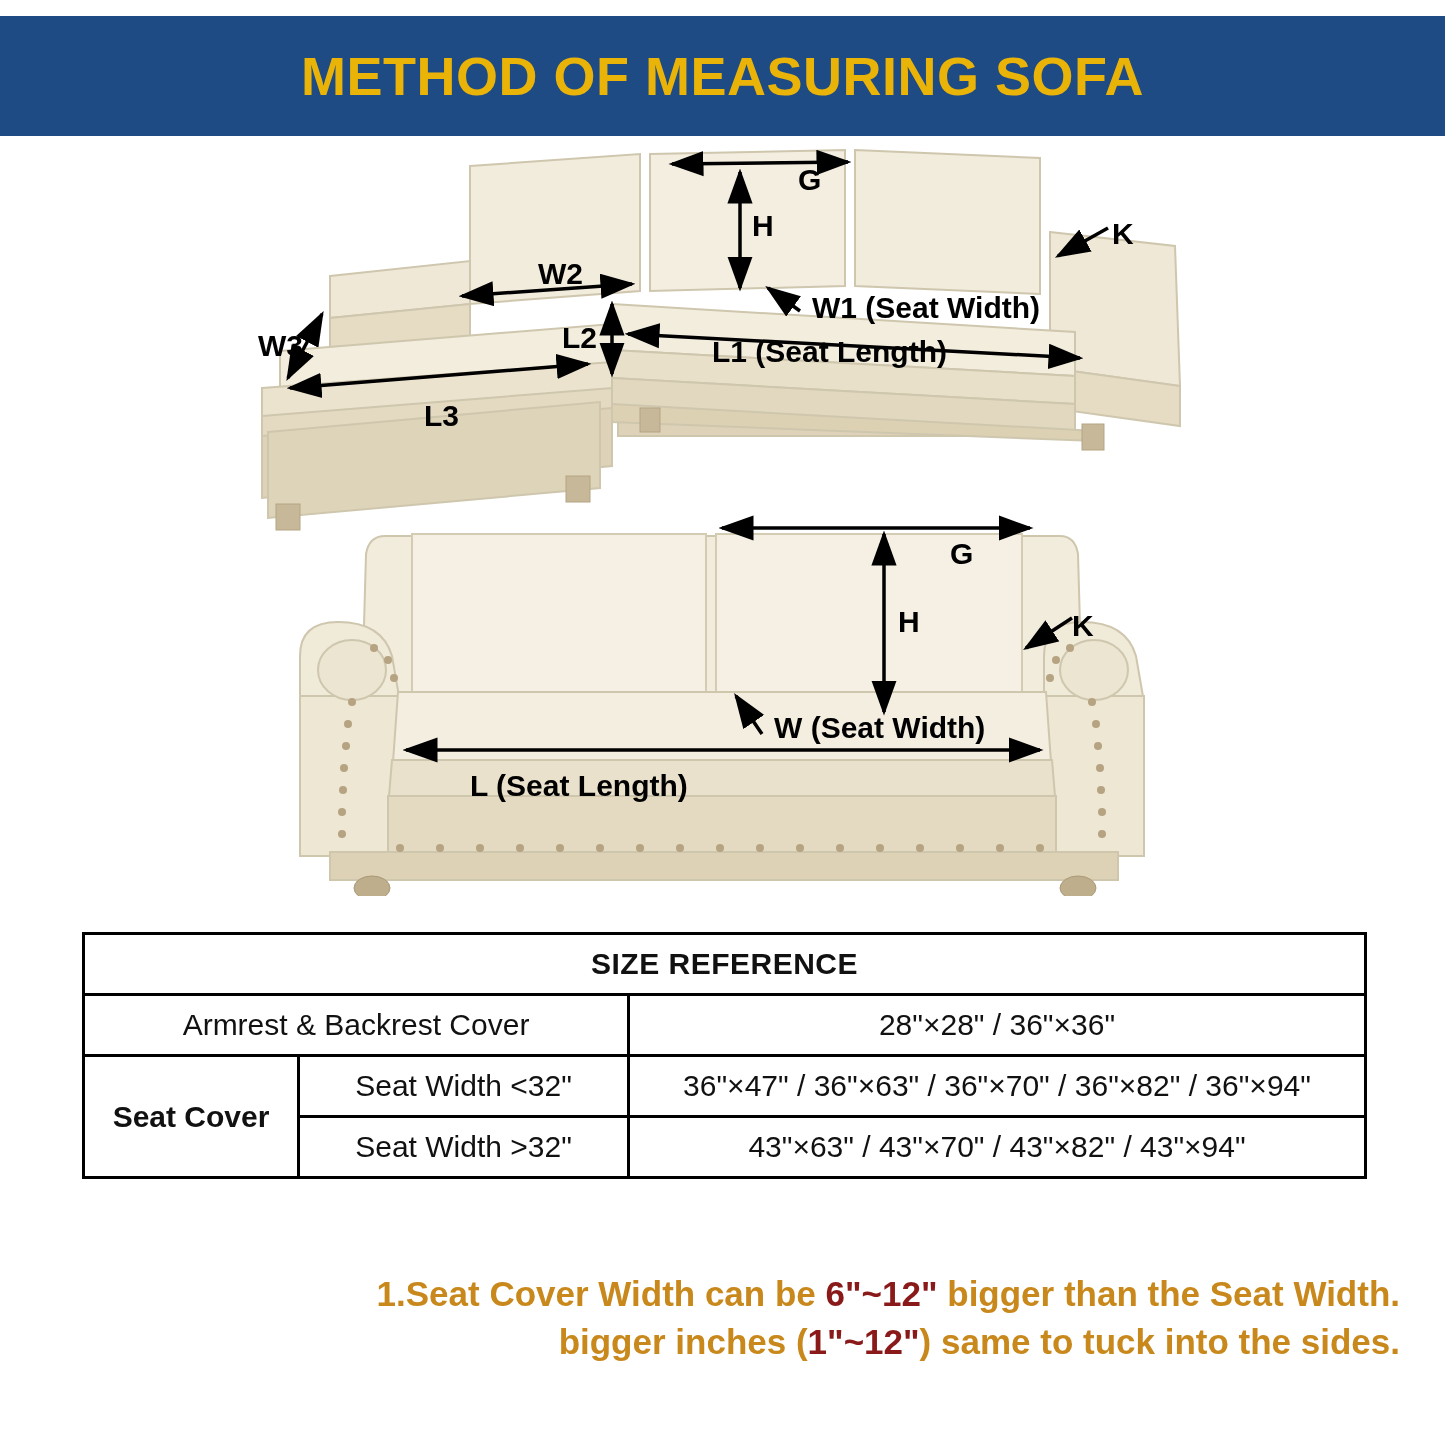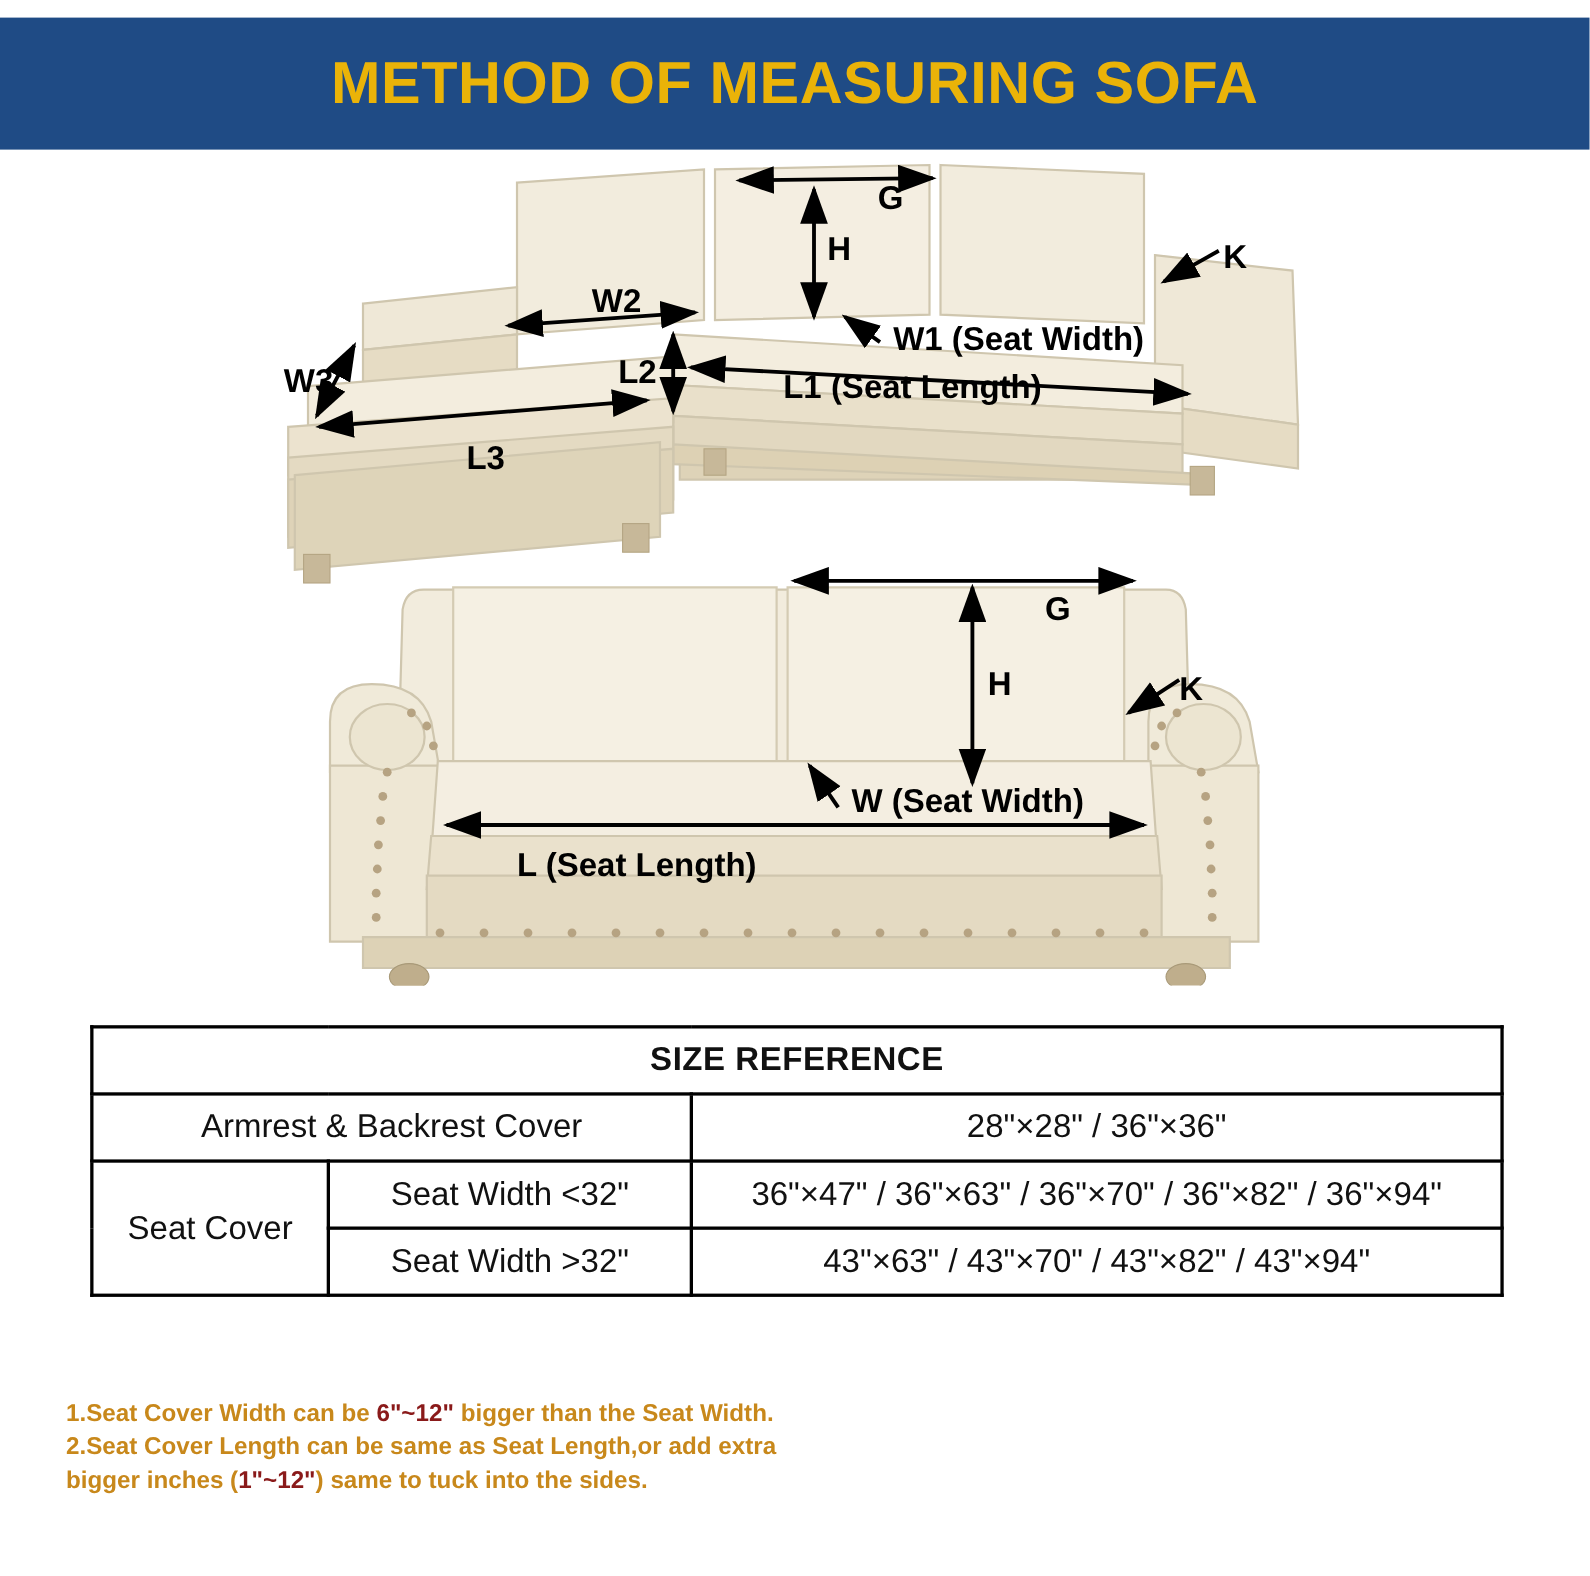--- a/index.html
+++ b/index.html
@@ -60,38 +60,39 @@
     letter-spacing: 0.5px;
   }
   td.row-head {
     font-size: 31px;
     font-weight: normal;
     margin-top: 16px;
   }
   td.seat-cover-label {
     font-size: 33px;
     width: 215px;
+    font-weight: bold;
   }
   td.sub-label {
     font-size: 29px;
     width: 330px;
   }
   td.values {
     font-size: 29px;
   }
   td.values-wide { font-size: 30px; }
 
   
   #notes {
     position: absolute;
     left: 60px; top: 1270px;
     width: 1340px;
-    text-align: left;
+    text-align: right;
     color: #c8881b;
-    font-size: 22px;
+    font-size: 35px;
     font-weight: bold;
     line-height: 1.38;
   }
   #notes .line { white-space: nowrap; }
   #notes .hl { color: #8a1a1a; }
   #note-line-3 { display: block; }
 </style>
 </head>
 <body>
 
@@ -276,15 +277,14 @@
   </tr>
   <tr>
     <td class="sub-label">Seat Width &gt;32"</td>
     <td class="values">43"×63" / 43"×70" / 43"×82" / 43"×94"</td>
   </tr>
 </tbody>
   </table>
 
 <div id="notes">
   <div class="line"><span>1.Seat Cover Width can be </span><span class="hl">6"~12"</span><span> bigger  than the Seat Width.</span></div>
-  <div class="line"><span>2.Seat Cover Length can be same as Seat Length,or add extra</span></div>
   <div class="line" id="note-line-3"><span>bigger inches (</span><span class="hl">1"~12"</span><span>) same to tuck into the sides.</span></div>
 </div>
 
 </body></html>

